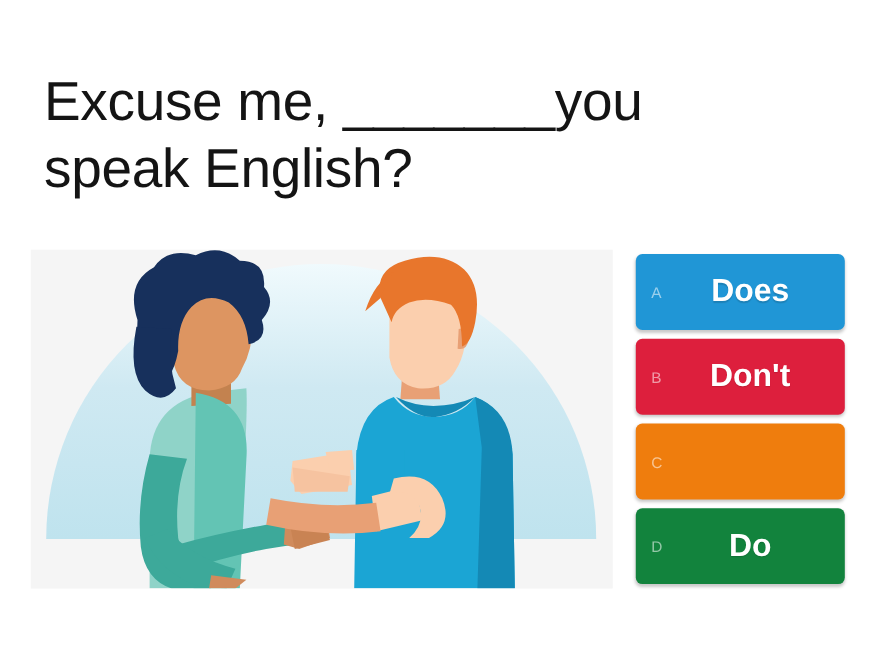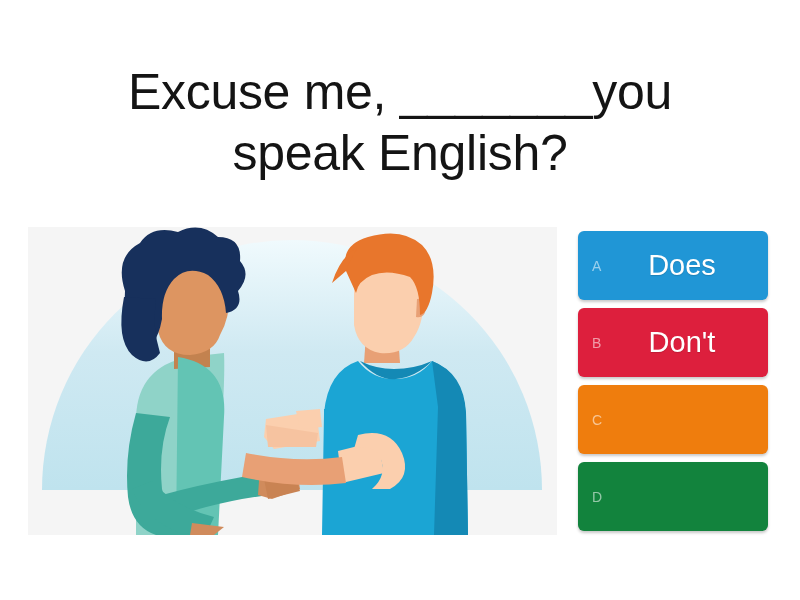--- a/index.html
+++ b/index.html
@@ -14,21 +14,21 @@
     overflow: hidden;
     position: relative;
   }
 
   
   #quiz-question {
     position: absolute;
     left: 40px;
     top: 62px;
     width: 720px;
-    text-align: center;
+    text-align: left;
     font-size: 50px;
     line-height: 1.22;
     color: #141414;
     font-weight: 400;
     letter-spacing: -0.3px;
     white-space: pre-wrap;
   }
 
   
   #illustration-panel {
@@ -73,21 +73,21 @@
     left: 14px;
     top: 50%;
     transform: translateY(-50%);
     font-size: 14px;
     font-weight: 400;
     color: rgba(255,255,255,0.55);
     letter-spacing: 0.5px;
   }
   .answer-text {
     font-size: 29px;
-    font-weight: normal;
+    font-weight: bold;
     color: #ffffff;
     text-align: center;
     padding: 0 8px 0 26px;
     text-shadow: 0 1px 1px rgba(0,0,0,0.14);
     line-height: 1;
   }
 </style>
 </head>
 <body>
 
@@ -193,15 +193,16 @@
     <span class="answer-letter">B</span>
     <span class="answer-text">Don't</span>
   </div>
 
   <div class="answer-option" style="background: rgb(239, 125, 13);">
     <span class="answer-letter">C</span>
   </div>
 
   <div class="answer-option" style="background: rgb(18, 131, 61);">
     <span class="answer-letter">D</span>
+    <span class="answer-text">Do</span>
   </div>
 
 </div>
 
 </body></html>

